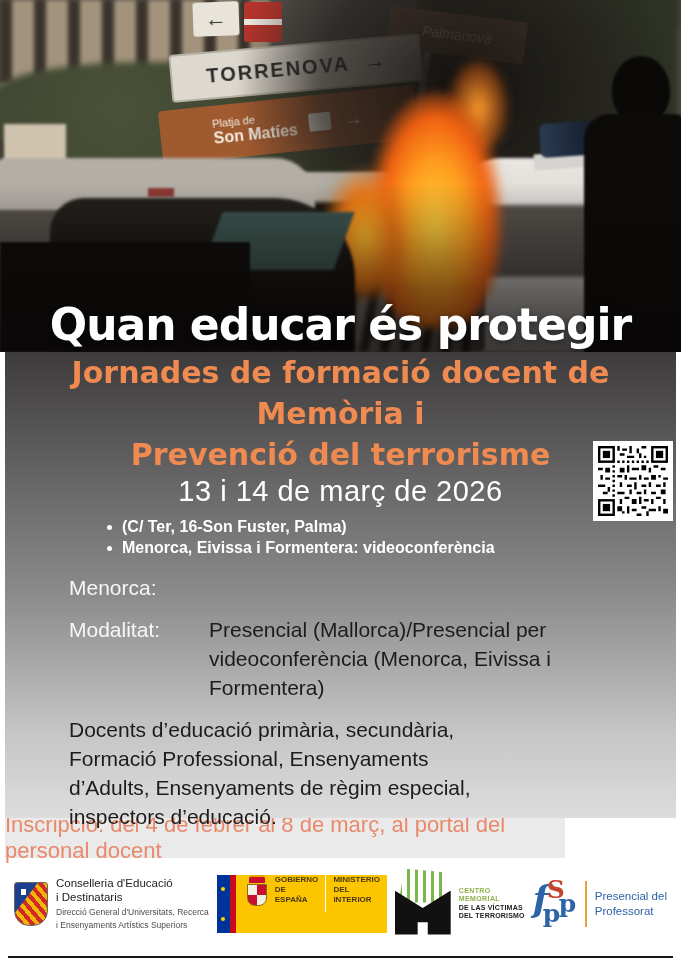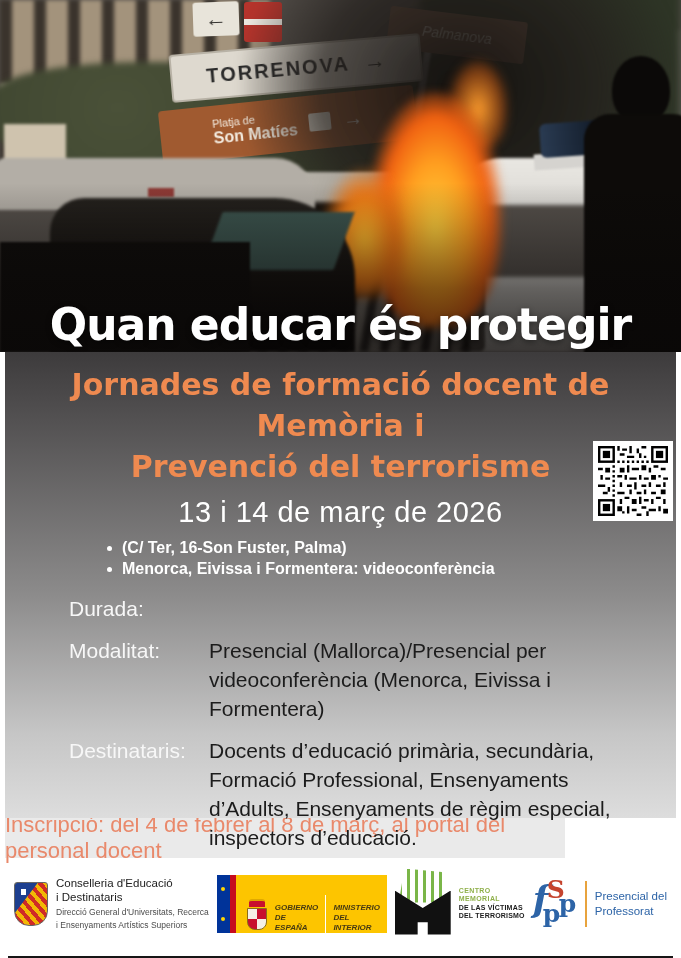--- a/index.html
+++ b/index.html
@@ -93,23 +93,23 @@
     border-radius:26px 30px 0 0; filter:blur(1px); }
 
   .hero-overlay { inset:0; background:linear-gradient(180deg, rgba(0,0,0,0) 52%, rgba(8,6,6,.5) 82%, rgba(8,6,6,.66) 100%); }
   .hero-title { left:0; right:0; bottom:2px; text-align:center; color:#ffffff;
     font-family:"DejaVu Sans", sans-serif; font-weight:800; font-size:44px; letter-spacing:-1px;
     text-shadow:0 2px 6px rgba(0,0,0,.45); }
 
   
   .mid { position:relative; margin:0 5px; width:671px; height:466px;
     background:linear-gradient(180deg, #3d3b3c 0%, #4c4a4b 10%, #8c8b8b 52%, #c6c6c6 82%, #dddddd 100%); }
-  .heading { padding-top:12px; text-align:center; color:#EF8A50;
+  .heading { text-align:center; color:#EF8A50;
     font-family:"DejaVu Sans", sans-serif; font-weight:700; font-size:30px; line-height:1.37; }
-  .date { margin-top:9px; text-align:center; color:#ffffff; font-size:29px; font-weight:400; letter-spacing:0.5px; }
+  .date { text-align:center; color:#ffffff; font-size:29px; font-weight:400; letter-spacing:0.5px; }
   .bullets { margin:9px 0 0 102px; width:482px; color:#ffffff; font-size:16px; font-weight:700; line-height:1.3; }
   .bullet { display:flex; }
   .bdot { width:5px; height:5px; border-radius:50%; background:#fff; margin:8px 10px 0 0; flex:none; }
   .jline { text-align:justify; text-align-last:justify; }
   .qr { position:absolute; top:89px; right:3px; width:80px; height:80px; background:#ffffff; padding:5px; }
   .qr svg { width:100%; height:100%; display:block; }
 
   .details { margin:15px 0 0 64px; }
   .drow { display:flex; margin-bottom:13px; }
   .dlabel { width:140px; flex:none; color:#f7f7f7; font-size:21px; line-height:1.38; }
@@ -128,21 +128,21 @@
   .shield { width:34px; height:44px; border:1px solid #666; border-radius:3px 3px 15px 15px;
     background:repeating-linear-gradient(50deg, #f2b705 0 4px, #cf2a27 4px 8px);
     position:relative; overflow:hidden; flex:none; }
   .shield::before { content:""; position:absolute; inset:0;
     clip-path:polygon(0 0, 72% 0, 0 72%); background:#1d3f8f; }
   .shield::after { content:""; position:absolute; left:6px; top:6px; width:5px; height:6px; background:#fff; }
   .conselleria-text { margin-left:8px; color:#222; }
   .conselleria-text .b { font-size:11.5px; font-weight:normal; line-height:1.25; }
   .conselleria-text .s { font-size:8.5px; color:#4c4c4c; line-height:1.3; margin-top:2px; }
 
-  .gov { width:170px; height:58px; background:#fdc500; display:flex; align-items:flex-end;font-style:italic; }
+  .gov { width:170px; height:58px; background:#fdc500; display:flex; align-items:flex-start; }
   .gov .euband { width:13px; height:100%; background:#003399; position:relative; flex:none; }
   .gov .euband::before, .gov .euband::after { content:""; position:absolute; left:4px; width:4px; height:4px;
     border-radius:50%; background:#ffd700; }
   .gov .euband::before { top:12px; } .gov .euband::after { bottom:12px; }
   .gov .redband { width:6px; height:100%; background:#c60b1e; flex:none; }
   .arms { width:26px; height:34px; margin:0 5px 0 8px; position:relative; flex:none; filter:blur(0.4px); }
   .arms .crown { width:16px; height:8px; margin:0 auto; background:#c8102e; border-radius:3px 3px 0 0;
     border-top:2px solid #e0a800; }
   .arms .esc { width:20px; height:22px; margin:1px auto 0;
     background:conic-gradient(#c8102e 0 25%, #f5f0e6 0 50%, #c8102e 0 75%, #f5f0e6 0);
@@ -281,28 +281,27 @@
                    M8,19h3v1h-3z M13,18h1v2h-1z M16,19h2v1h-2z M19,18h1v2h-1z M22,19h2v1h-2z M26,18h2v2h-2z
                    M9,22h1v2h-1z M11,21h2v1h-2z M14,22h2v2h-2z M17,21h1v3h-1z M19,22h2v1h-2z M22,22h1v2h-1z M24,21h2v1h-2z M27,22h1v2h-1z
                    M8,25h2v2h-2z M12,25h1v3h-1z M14,26h2v1h-2z M18,25h2v1h-2z M21,26h3v1h-3z M25,25h1v2h-1z M27,26h2v2h-2z
                    M10,27h1v1h-1z M16,28h2v1h-2z M20,27h1v2h-1z"></path>
         </g>
       </svg>
     </div>
 
     <div class="details">
       <div class="drow">
-        <div class="dlabel">Durada:</div>
+        <div class="dlabel">Menorca:</div>
       </div>
       <div class="drow">
         <div class="dlabel">Modalitat:</div>
         <div class="dvalue">Presencial (Mallorca)/Presencial per videoconferència (Menorca, Eivissa i Formentera)</div>
       </div>
       <div class="drow">
-        <div class="dlabel">Destinataris:</div>
         <div class="dvalue">Docents d’educació primària, secundària, Formació Professional, Ensenyaments d’Adults, Ensenyaments de règim especial, inspectors d’educació.</div>
       </div>
     </div>
   </div>
 
   <div class="inscription">
     <span>Inscripció: del 4 de febrer al 8 de març, al portal del personal docent</span>
   </div>
 
   <div class="footer">

